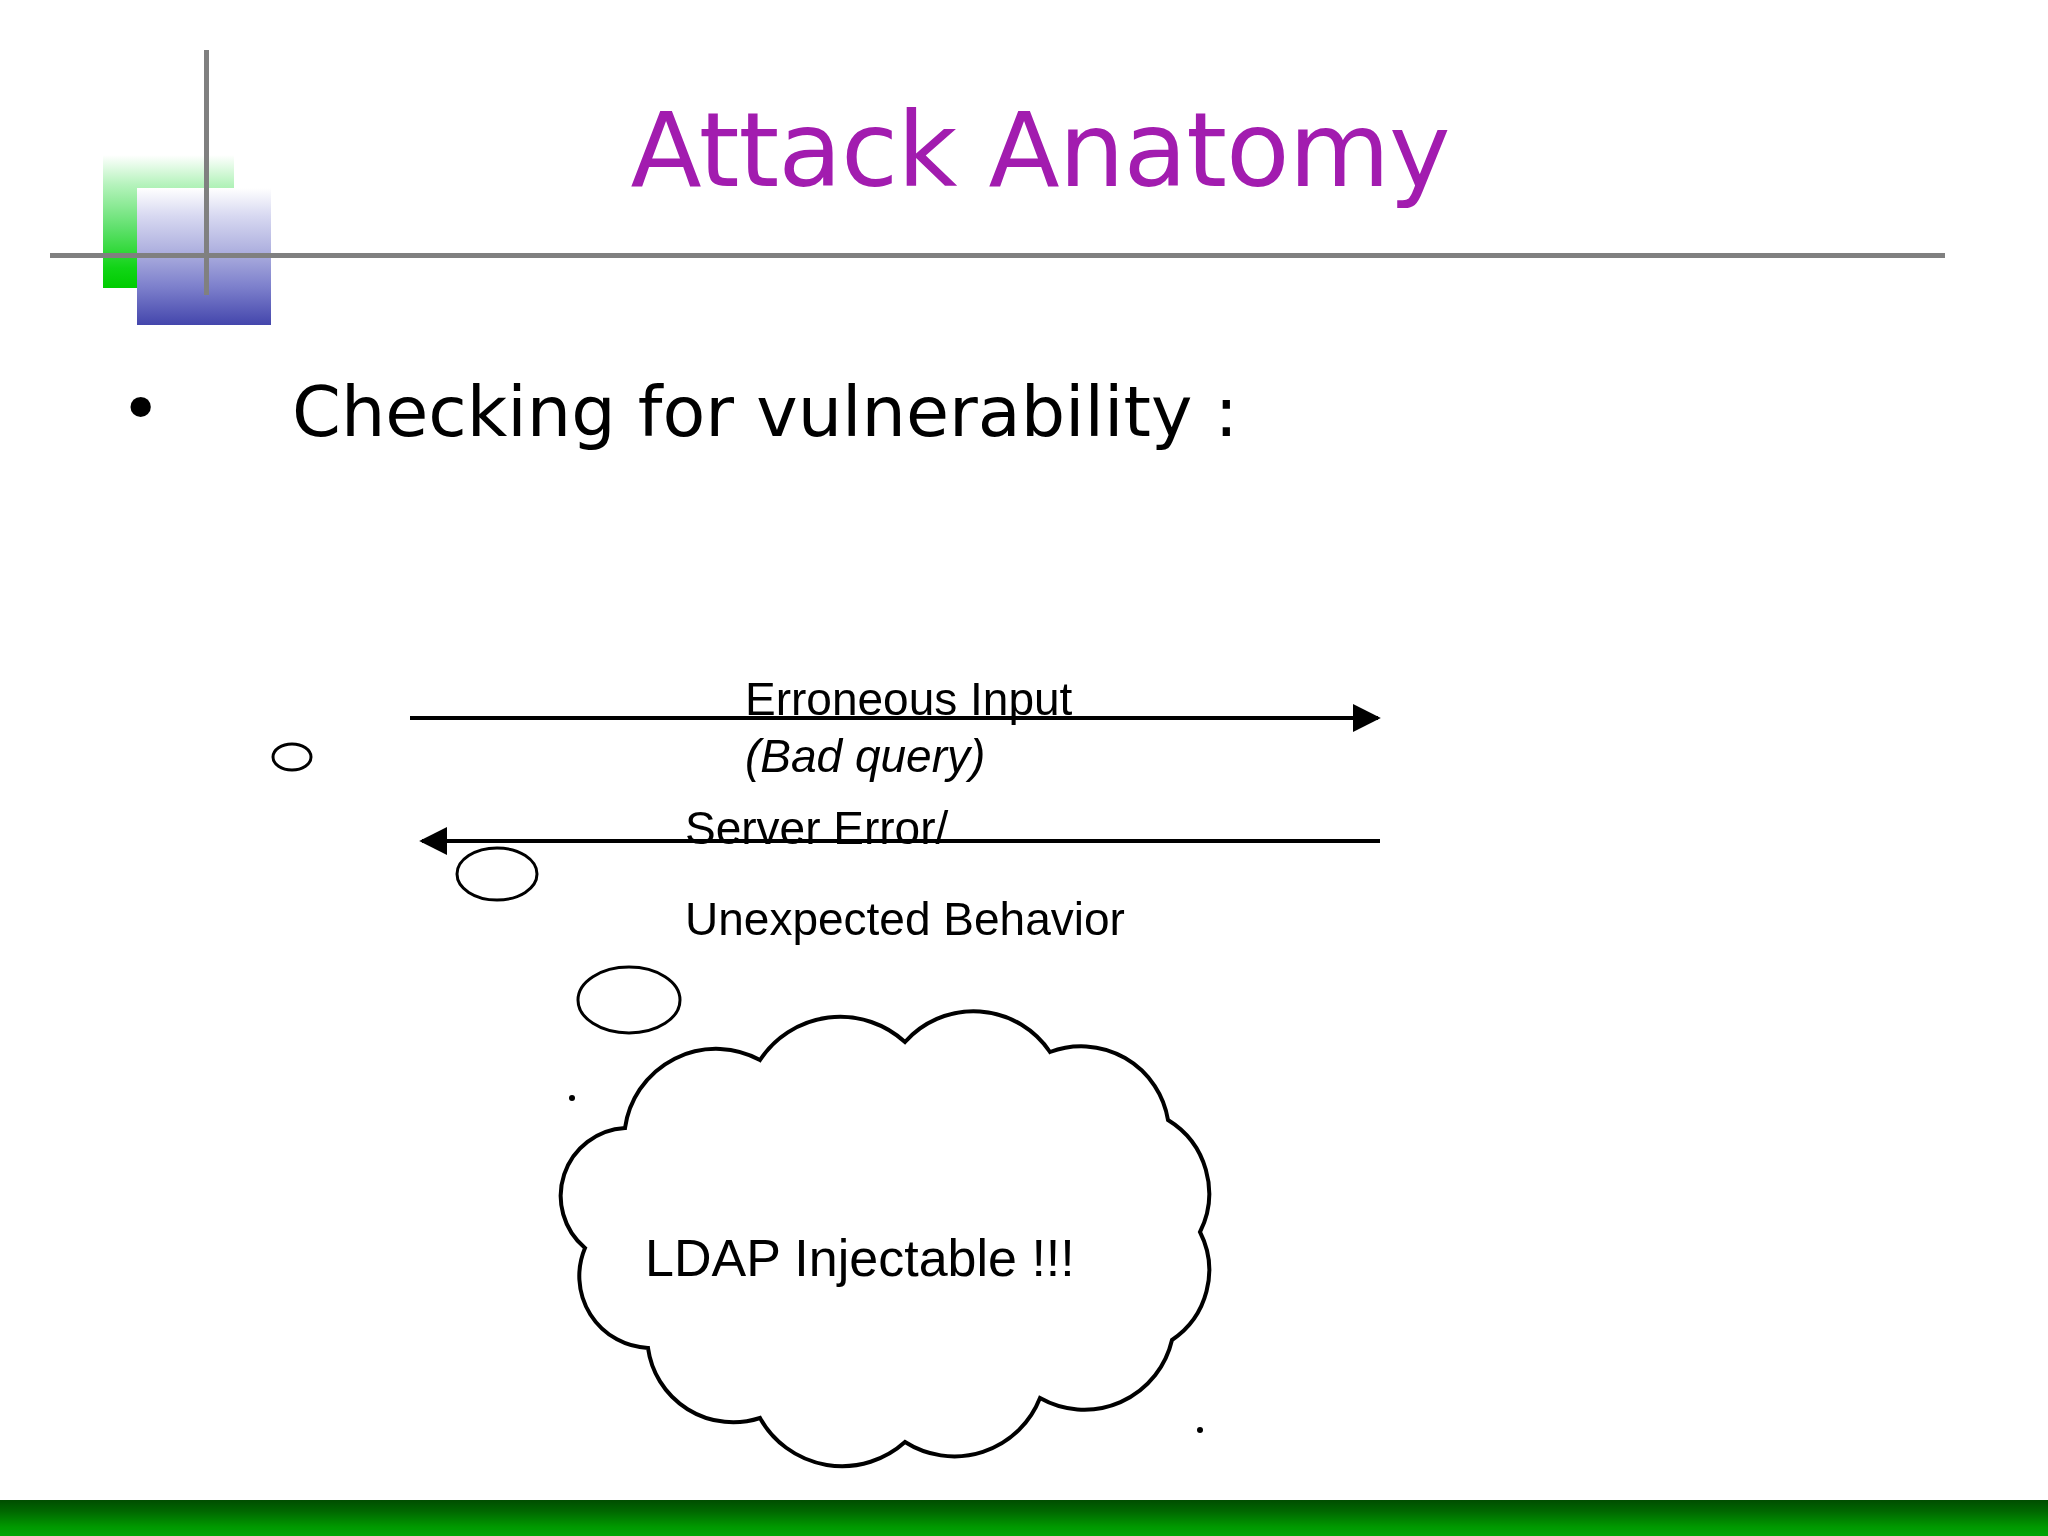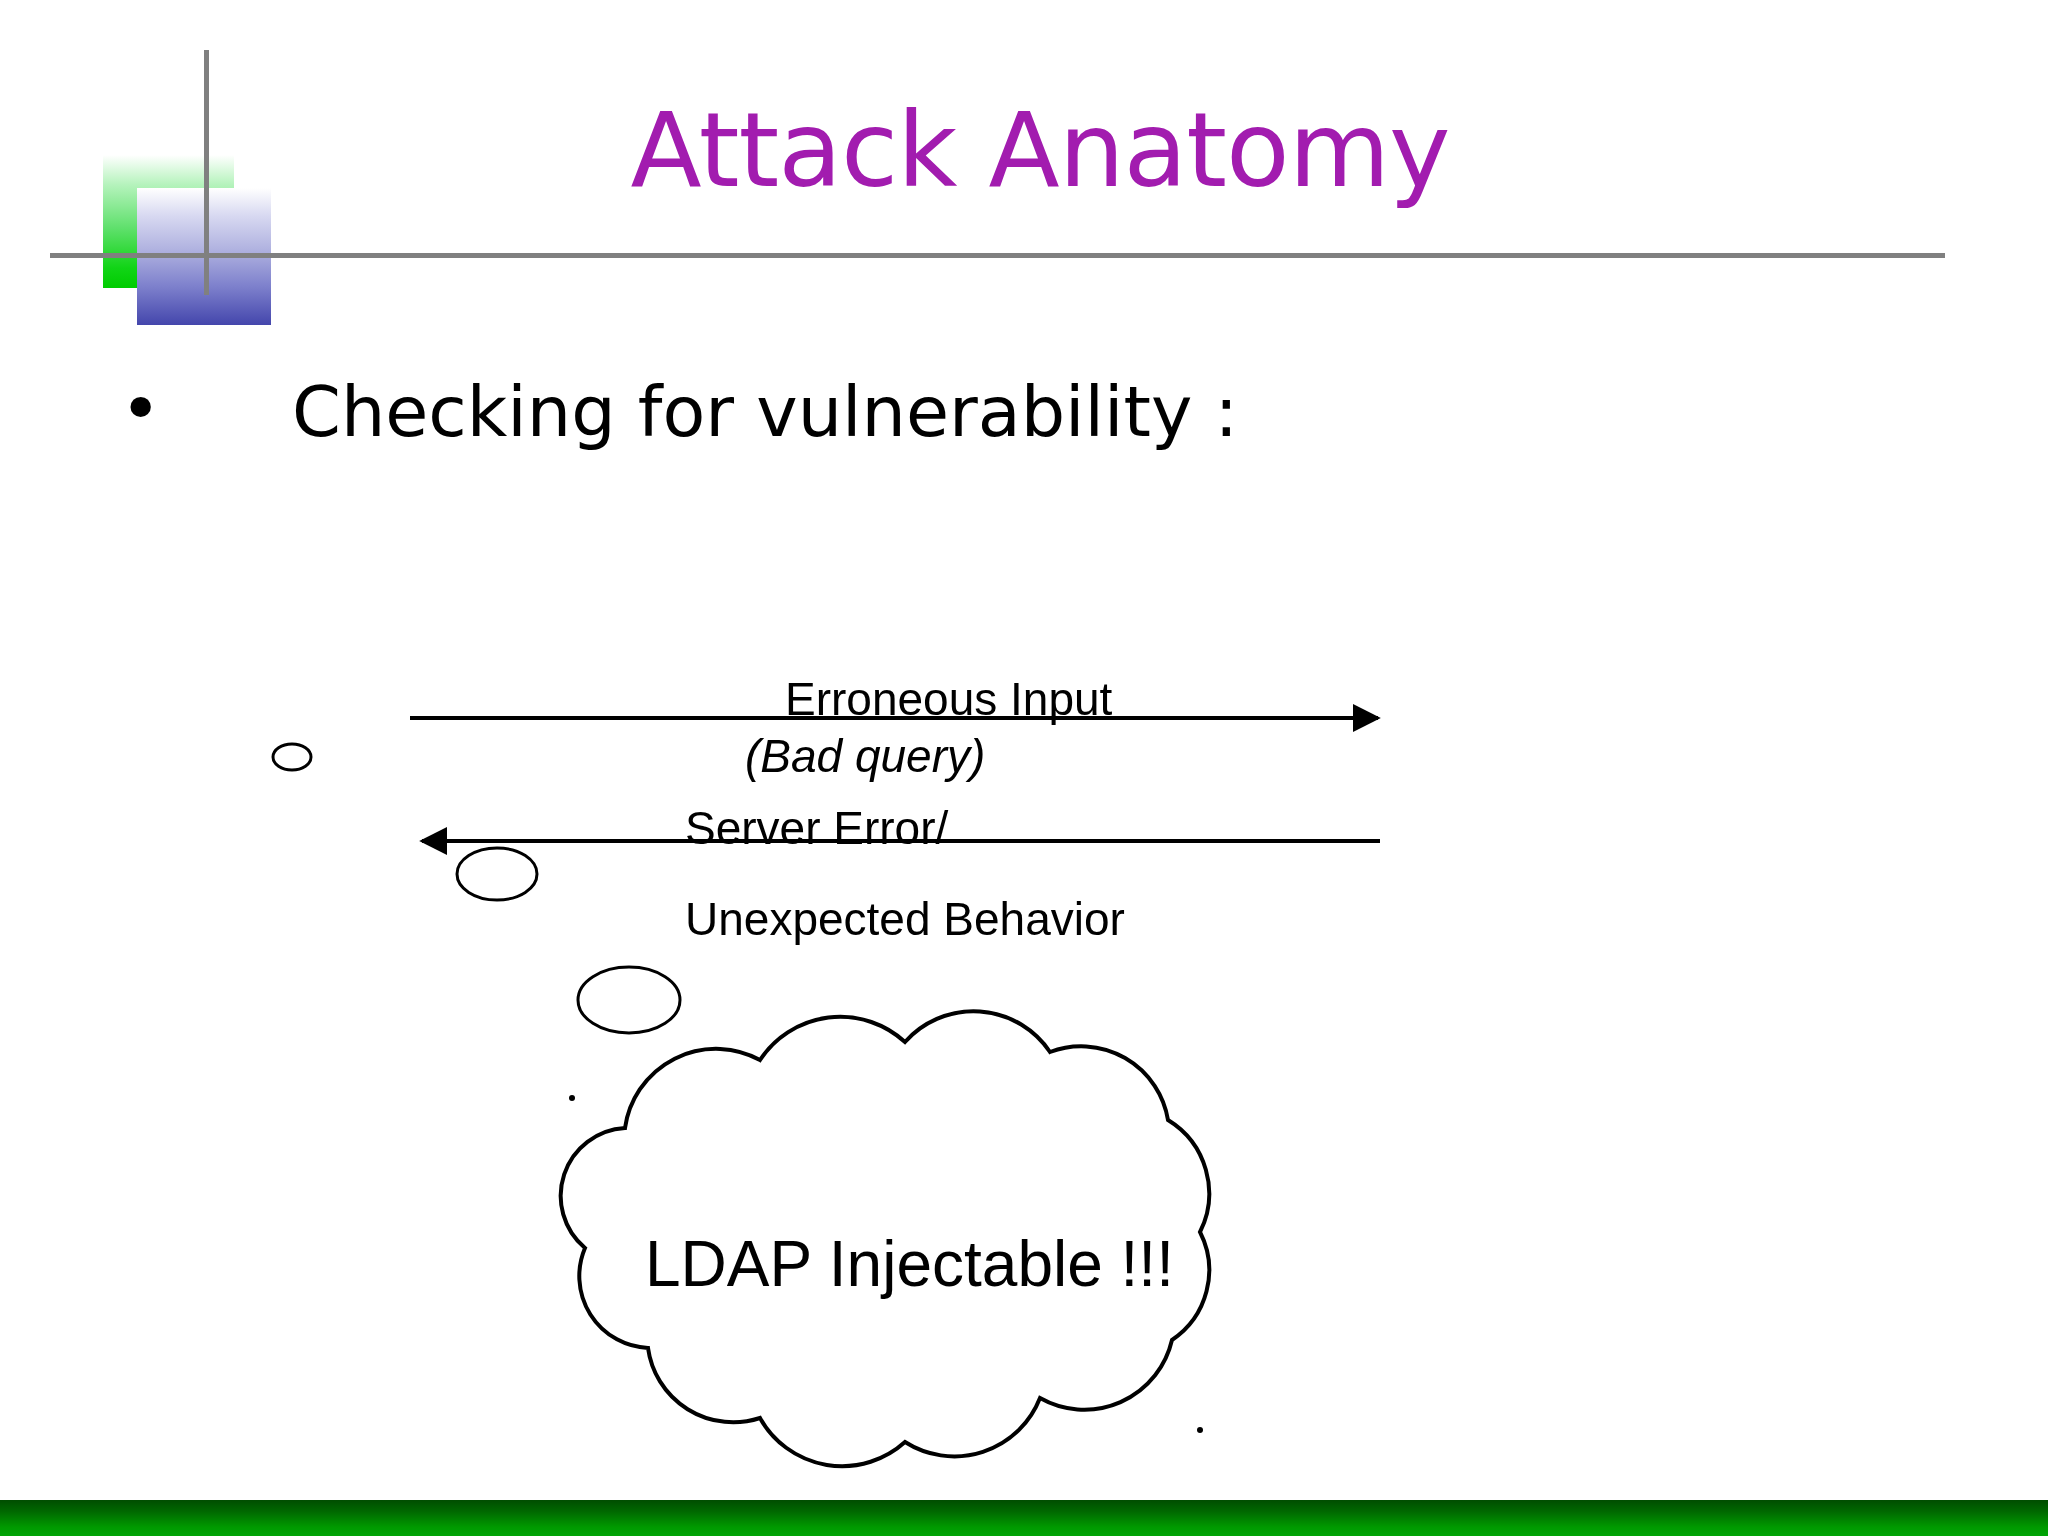--- a/index.html
+++ b/index.html
@@ -101,27 +101,27 @@
     pointer-events: none;
   }
   .dlabel {
     position: absolute;
     font-family: "Liberation Sans", sans-serif;
     font-size: 46px;
     color: #000000;
     white-space: nowrap;
     line-height: 1;
   }
-  #lbl-erroneous { left: 785px; top: 676px; }
+  #lbl-erroneous { left: 745px; top: 676px; }
   #lbl-badquery  { left: 745px; top: 733px; font-style: italic; }
   #lbl-servererr { left: 685px; top: 805px; }
   #lbl-unexpected{ left: 685px; top: 860px; margin-top: 36px; }
   #lbl-cloud {
     left: 645px; top: 1232px;
-    font-size: 64px;
+    font-size: 52px;
   }
 
   
   .bottombar {
     position: absolute;
     left: 0;
     bottom: 0;
     width: 2048px;
     height: 36px;
     background: linear-gradient(to bottom, #004d00 0%, #006600 30%, #009900 75%, #00a507 100%);

